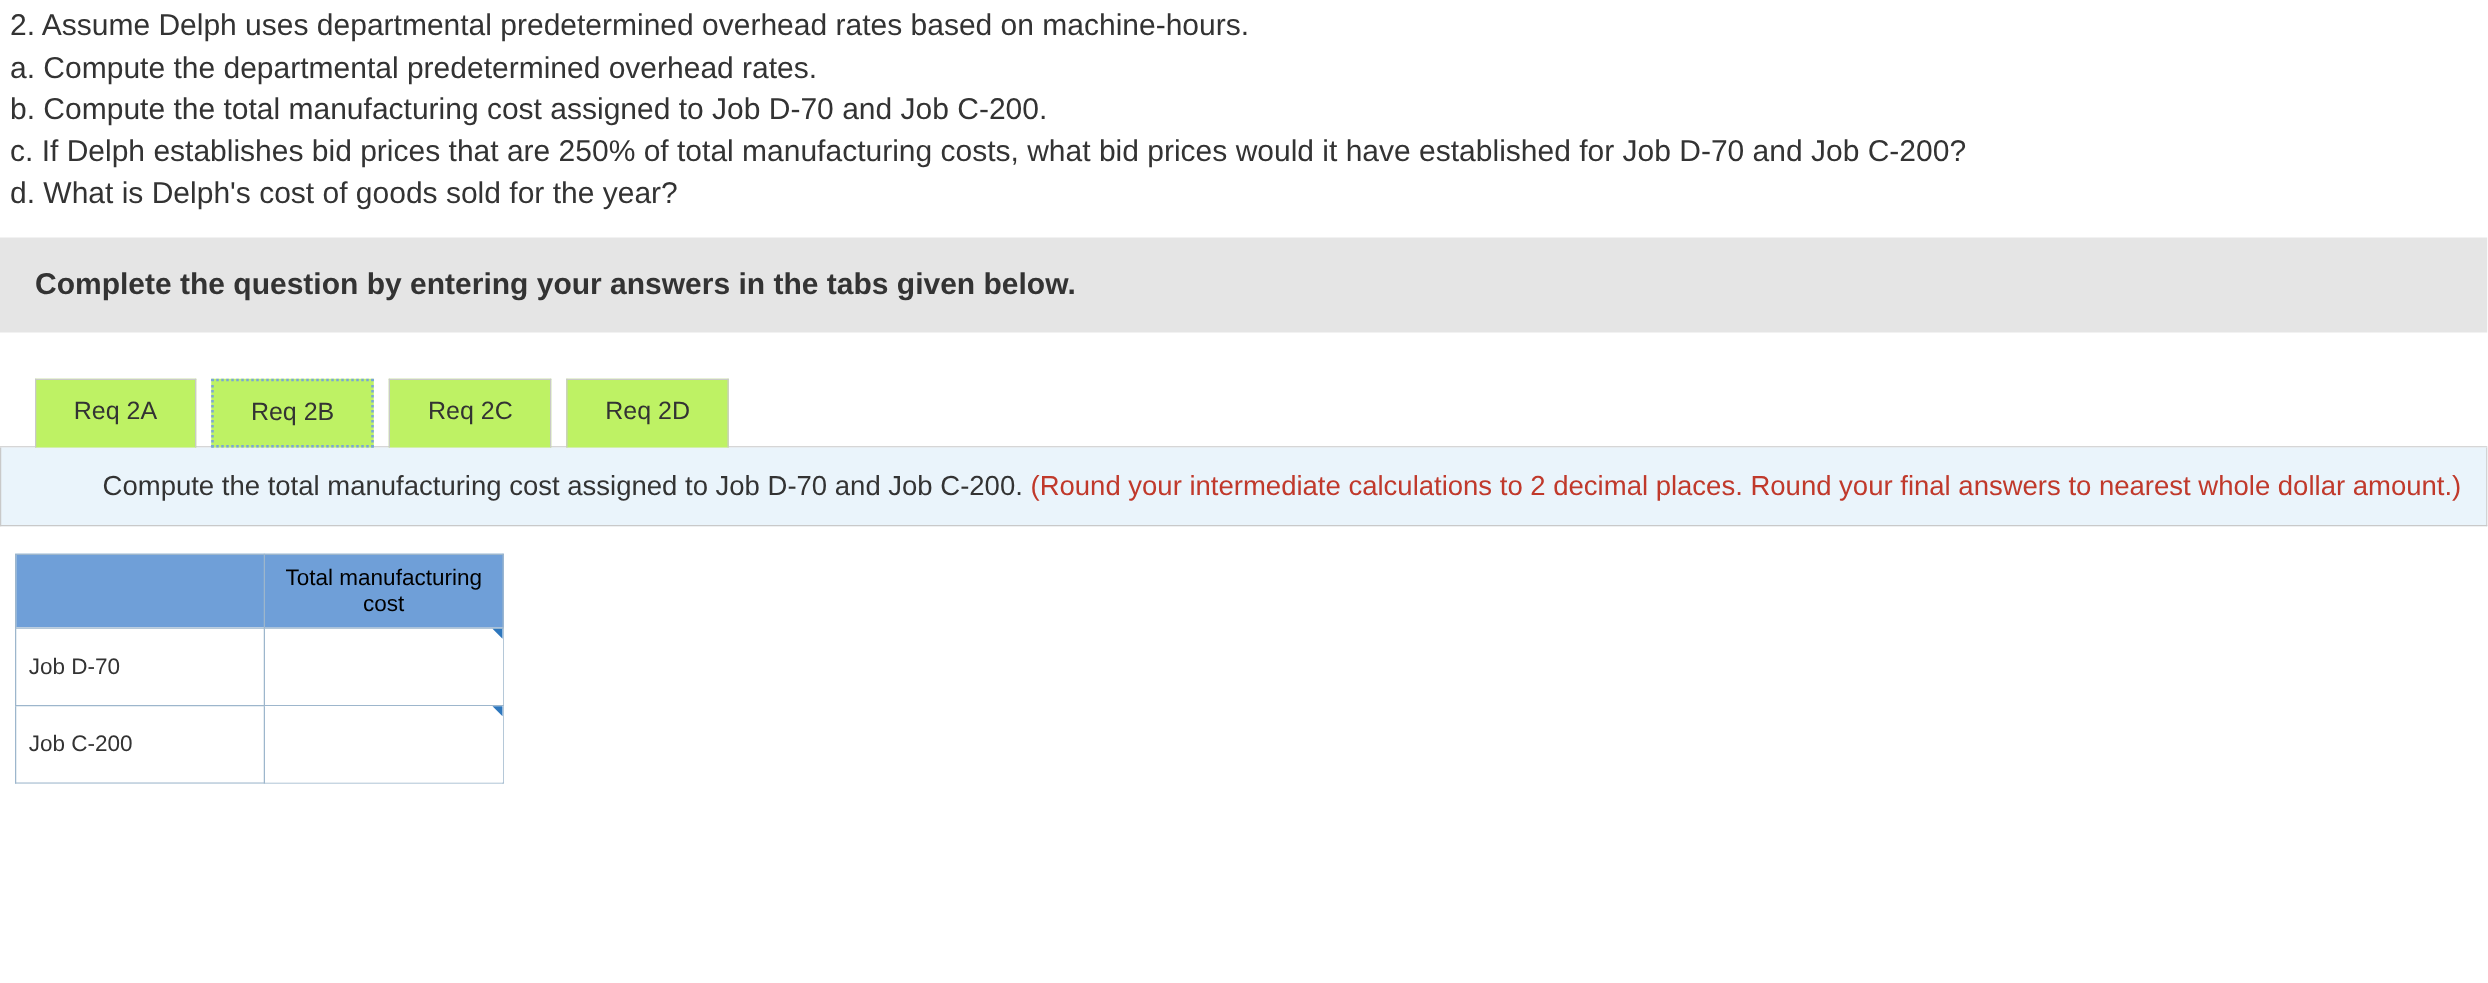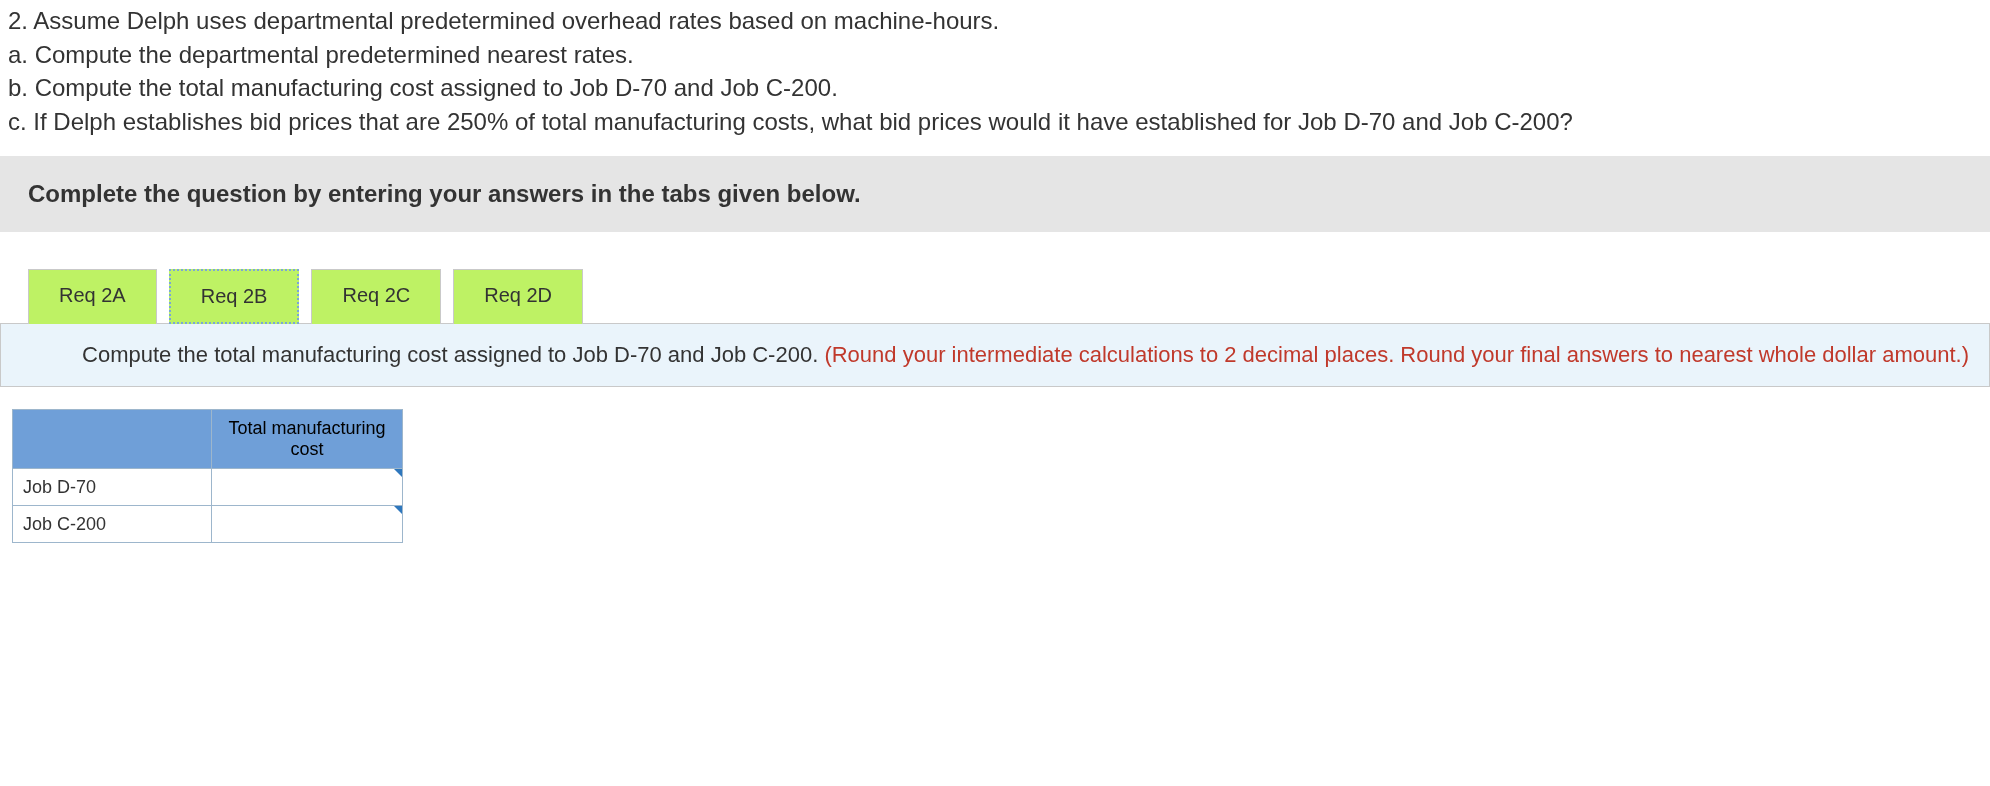--- a/index.html
+++ b/index.html
@@ -73,21 +73,21 @@
     color: #000;
     font-weight: normal;
     text-align: center;
     padding: 8px 14px;
   }
   .answer-table th.corner {
     background: #6f9fd8;
     width: 170px;
   }
   .answer-table td.rowlabel {
-    padding: 7px 10px;
+    padding: 20px 10px;
     width: 170px;
     background: #fff;
     margin-left: 32px;
   }
   .answer-table td.input-cell {
     padding: 0;
     width: 190px;
     position: relative;
     background: #fff;
   }
@@ -107,23 +107,24 @@
     box-sizing: border-box;
     outline: none;
     background: transparent;
   }
 </style>
 </head>
 <body>
 
 <div class="question-text">
   <p>2. Assume Delph uses departmental predetermined overhead rates based on machine-hours.</p>
-  <p>a. Compute the  departmental  predetermined nearest rates.</p>
+  <p>a. Compute the  departmental  predetermined overhead rates.</p>
   <p>b. Compute the total manufacturing cost assigned to Job D-70 and Job C-200.</p>
   <p>c. If Delph establishes bid prices that are 250% of total manufacturing costs, what bid prices would it have established for Job D-70 and Job C-200?</p>
+  <p>d. What is Delph's cost of goods sold for the year?</p>
 </div>
 
 <div class="instruction-bar">
   <span>Complete the question by entering your answers in the tabs given below.</span>
 </div>
 
 <div class="tabs-row">
   <div class="tab">Req 2A</div>
   <div class="tab active">Req 2B</div>
   <div class="tab">Req 2C</div>

